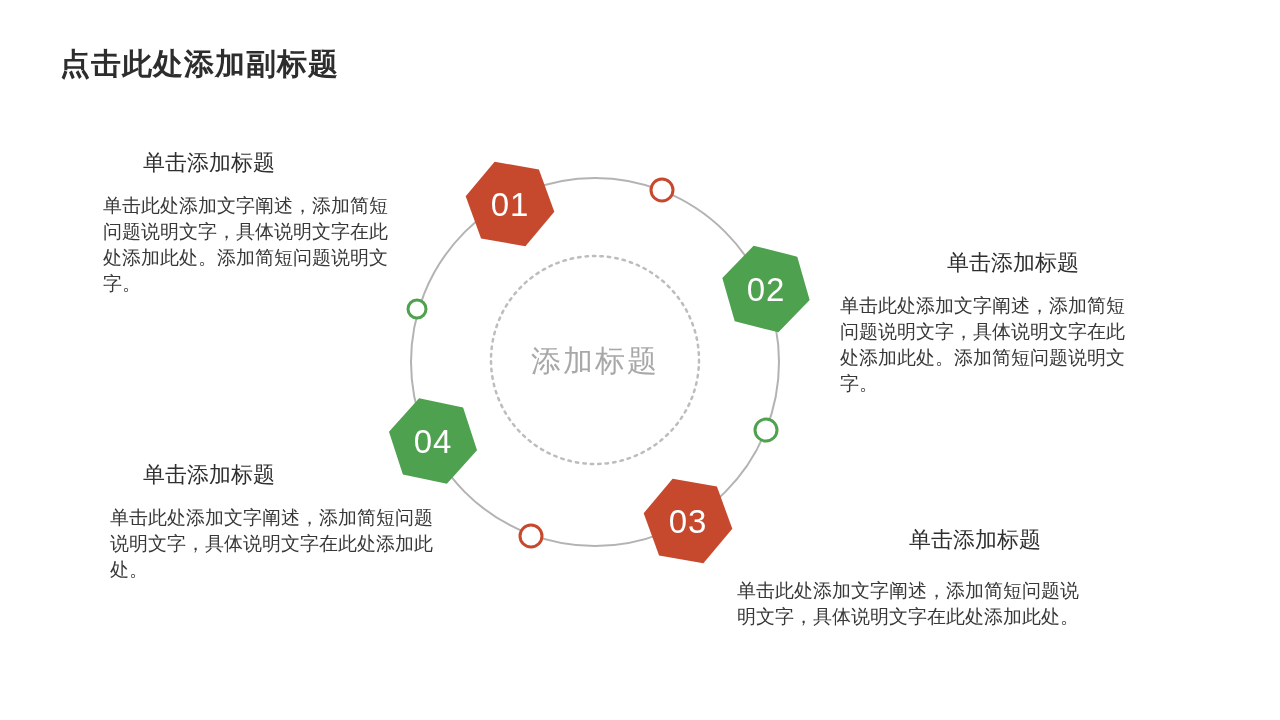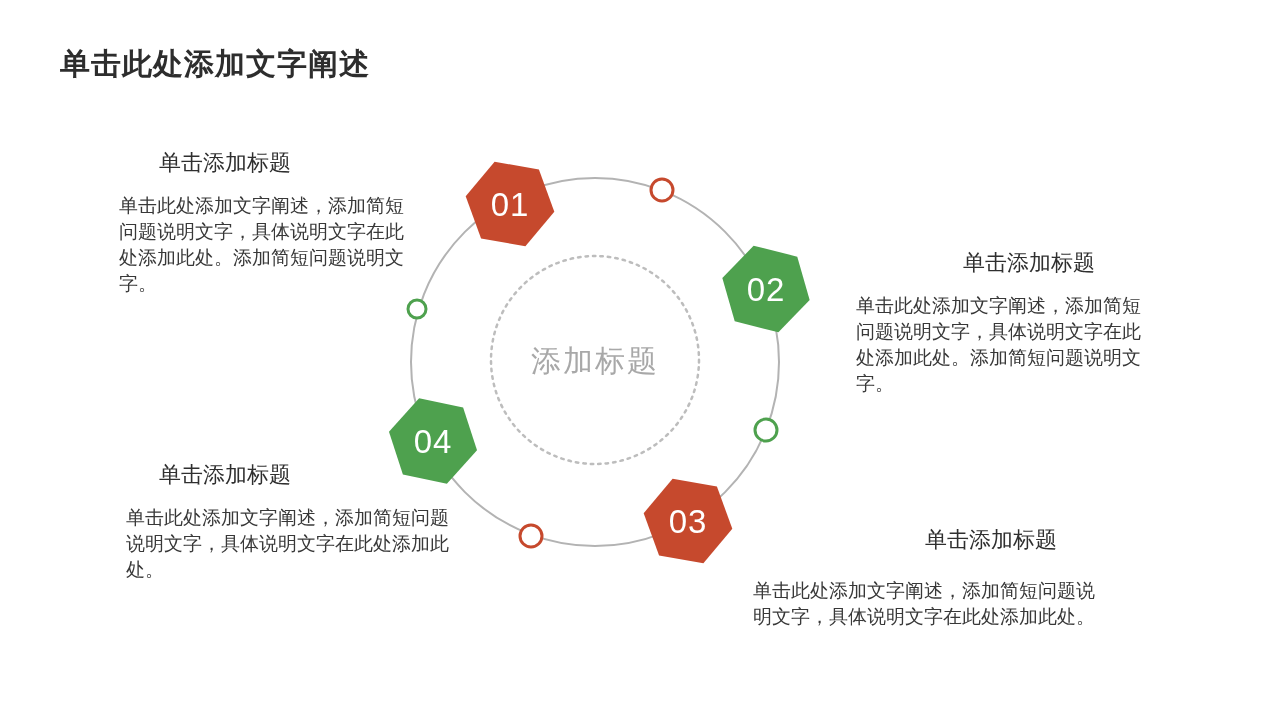--- a/index.html
+++ b/index.html
@@ -37,21 +37,21 @@
     font-family: "Liberation Sans", "DejaVu Sans", sans-serif;
   }
   .hex-num {
     text-anchor: middle;
     fill: #ffffff;
     font-size: 33px;
     font-weight: 400;
     letter-spacing: 1px;
     font-family: "Liberation Sans", "DejaVu Sans", sans-serif;
   }
-  .text-block { position: absolute; margin-left: 16px; }
+  .text-block { position: absolute; }
   .block-heading {
     font-size: 22px;
     line-height: 25px;
     color: #2f2f2f;
     margin-bottom: 18px;
   }
   .block-body {
     font-size: 19px;
     line-height: 26px;
     color: #383838;
@@ -63,21 +63,21 @@
   .block-3 { left: 110px; top: 462px; width: 336px; }
   .block-3 .block-heading { margin-left: 33px; }
   .block-4 { left: 737px; top: 527px; width: 360px; }
   .block-4 .block-heading { margin-left: 172px; margin-bottom: 26px; }
 </style>
 </head>
 <body>
 
 <div class="slide">
 
-  <h1 class="slide-title">单击此处添加文字阐述</h1>
+  <h1 class="slide-title">点击此处添加副标题</h1>
 
   <svg class="diagram-svg" viewBox="0 0 1280 720">
 
     <circle cx="595" cy="362" r="184" fill="none" stroke-width="2" stroke="#b3b3b3"></circle>
 
     <circle cx="595" cy="360" r="104" fill="none" stroke-width="2.5" stroke-dasharray="2.5 5" stroke-linecap="round" stroke="#bdbdbd"></circle>
 
     <text x="595" y="371" class="center-label" fill="#a8a8a8">添加标题</text>
 
     <circle cx="662" cy="190" r="11" fill="#ffffff" stroke-width="3" stroke="#c6492d"></circle>

